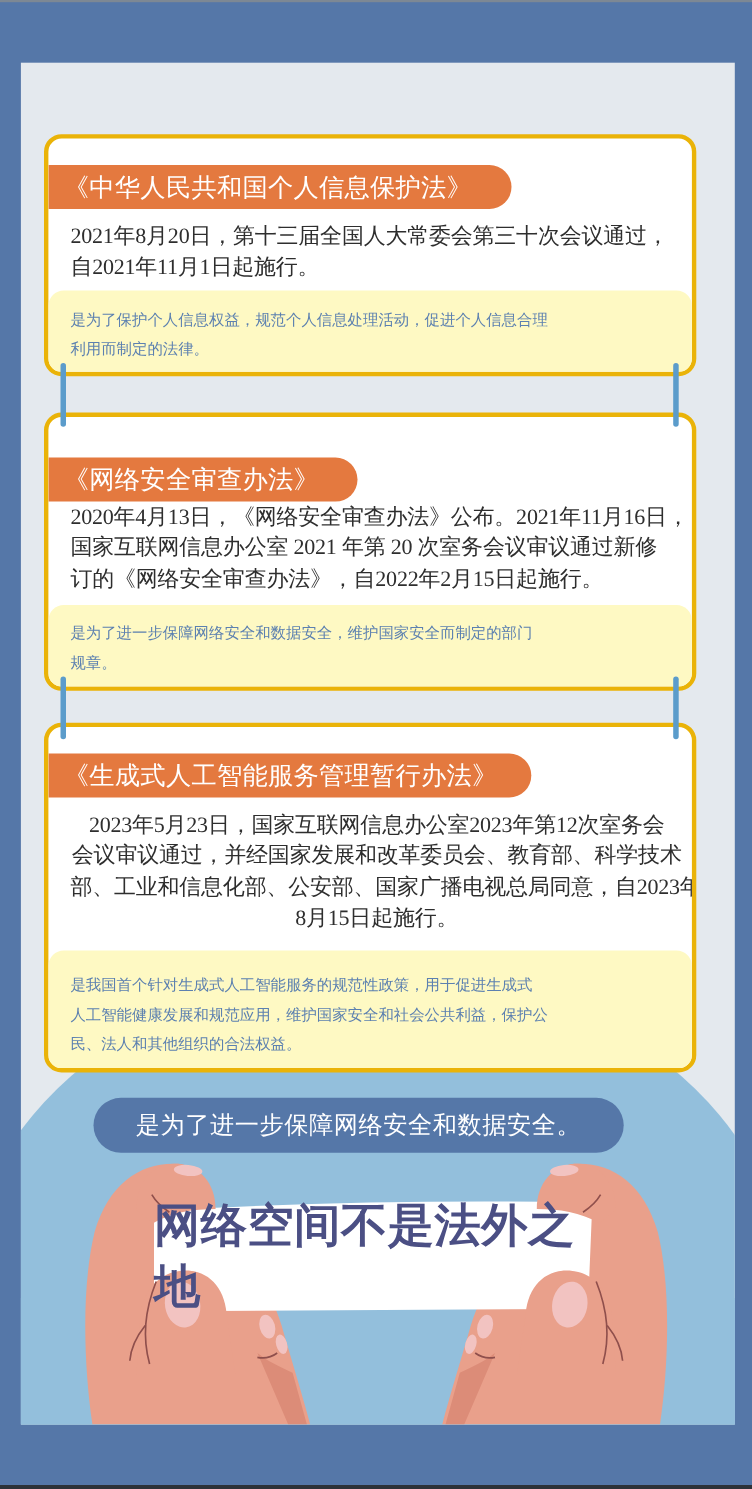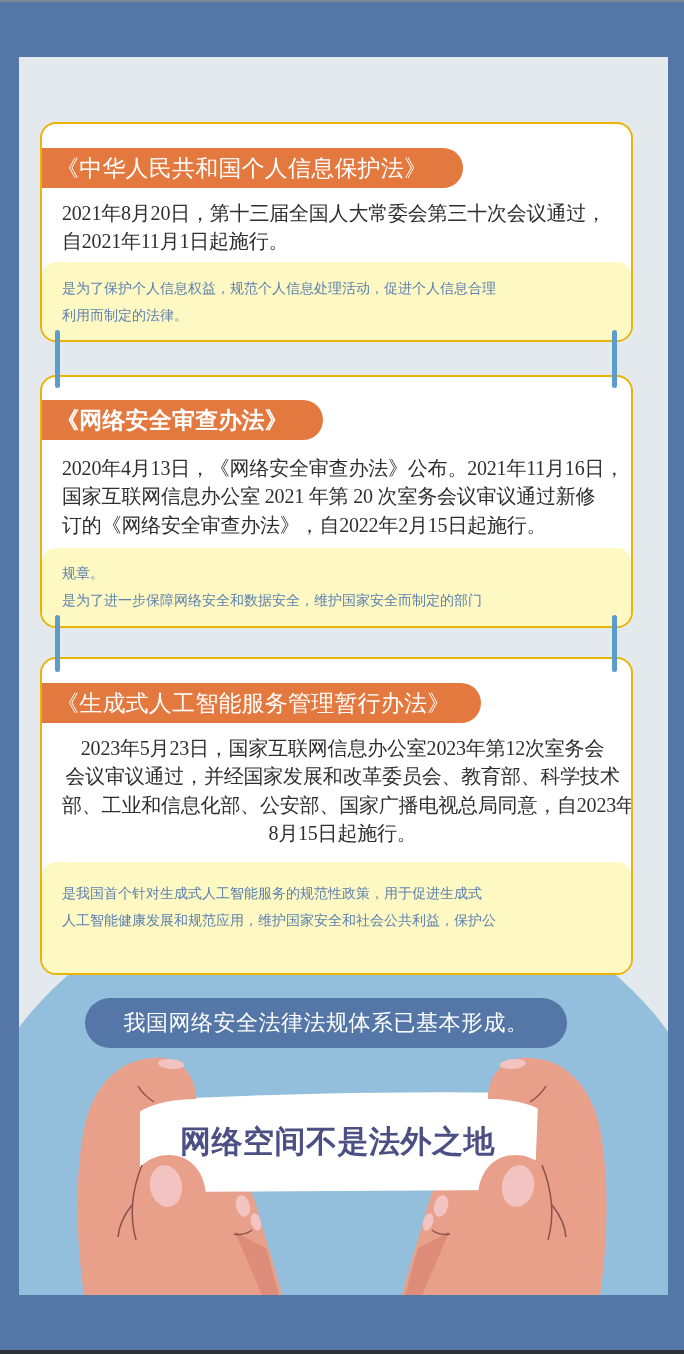--- a/index.html
+++ b/index.html
@@ -13,21 +13,21 @@
     .panel {
       position: absolute; left: 19px; top: 57px; width: 649px; height: 1238px;
       background: #e4e9ee;
     }
     svg.layer { position: absolute; left: 0; top: 0; width: 684px; height: 1354px; pointer-events: none; }
     .arch-layer { z-index: 1; }
     .hands-layer { z-index: 4; }
 
     .card {
       position: absolute; left: 40px; width: 593px; box-sizing: border-box;
-      border: 2px solid #eab308; border-radius: 16px; background: #ffffff;
+      border: 4px solid #eab308; border-radius: 16px; background: #ffffff;
       overflow: hidden; z-index: 2;
     }
     .tag {
       position: absolute; left: 0; height: 40px; box-sizing: border-box;
       background: #e4793f; border-radius: 0 20px 20px 0;
       color: #ffffff; font-size: 23px; line-height: 40px; padding-left: 14px;
       white-space: nowrap; letter-spacing: 0.2px;
     }
     .history {
       position: absolute; left: 20px; right: 8px;
@@ -45,21 +45,21 @@
     }
     .pill {
       position: absolute; left: 85px; top: 998px; width: 482px; height: 50px;
       background: #5577a8; border-radius: 25px; z-index: 3;
       color: #ffffff; font-size: 22px; line-height: 50px; text-align: center;
       letter-spacing: 0.5px;
     }
     .sign-text {
       position: absolute; left: 140px; top: 1093px; width: 395px; height: 97px;
       display: flex; align-items: center; justify-content: center; z-index: 5;
-      color: #4b4f84; font-size: 31px; font-weight: bold; letter-spacing: 0.5px;
+      color: #4b4f84; font-size: 42px; font-weight: bold; letter-spacing: 0.5px;
     }
   </style>
 </head>
 <body>
 
 <div class="top-strip"></div>
 <div class="panel"></div>
 
 <svg class="layer arch-layer" viewBox="0 0 684 1354">
   <defs>
@@ -80,50 +80,51 @@
   <div class="purpose" style="top:138px;padding-top:12.5px;">
     <div class="line">是为了保护个人信息权益，规范个人信息处理活动，促进个人信息合理</div>
     <div class="line">利用而制定的法律。</div>
   </div>
 </div>
 
 <div class="connector" style="left:55px;top:330px;height:58px;"></div>
 <div class="connector" style="left:612px;top:330px;height:58px;"></div>
 
 <div class="card" style="top:375px;height:253px;">
-  <div class="tag" style="top:23px;width:281px;font-weight:bold;">《网络安全审查办法》</div>
+  <div class="tag" style="top:37px;width:281px;">《网络安全审查办法》</div>
   <div class="history" style="top:76.5px;">
     <div class="line">2020年4月13日，《网络安全审查办法》公布。2021年11月16日，</div>
     <div class="line">国家互联网信息办公室 2021 年第 20 次室务会议审议通过新修</div>
     <div class="line">订的《网络安全审查办法》，自2022年2月15日起施行。</div>
   </div>
   <div class="purpose" style="top:171px;padding-top:11.5px;">
+    <div class="line">是为了进一步保障网络安全和数据安全，维护国家安全而制定的部门</div>
     <div class="line">规章。</div>
-    <div class="line">是为了进一步保障网络安全和数据安全，维护国家安全而制定的部门</div>
   </div>
 </div>
 
 <div class="connector" style="left:55px;top:615px;height:57px;"></div>
 <div class="connector" style="left:612px;top:615px;height:57px;"></div>
 
 <div class="card" style="top:657px;height:318px;padding-left:42px;">
   <div class="tag" style="top:24px;width:439px;">《生成式人工智能服务管理暂行办法》</div>
   <div class="history" style="top:74.5px;text-align:center;">
     <div class="line">2023年5月23日，国家互联网信息办公室2023年第12次室务会</div>
     <div class="line">会议审议通过，并经国家发展和改革委员会、教育部、科学技术</div>
     <div class="line">部、工业和信息化部、公安部、国家广播电视总局同意，自2023年</div>
     <div class="line">8月15日起施行。</div>
   </div>
   <div class="purpose" style="top:203px;padding-top:17.5px;">
     <div class="line">是我国首个针对生成式人工智能服务的规范性政策，用于促进生成式</div>
     <div class="line">人工智能健康发展和规范应用，维护国家安全和社会公共利益，保护公</div>
+    <div class="line">民、法人和其他组织的合法权益。</div>
   </div>
 </div>
 
-<div class="pill">我国网络安全法律法规体系已基本形成。</div>
+<div class="pill">是为了进一步保障网络安全和数据安全。</div>
 
 <svg class="layer hands-layer" viewBox="0 0 684 1354">
   <defs>
     <clipPath id="panelClip2">
         <rect x="19" y="57" width="649" height="1238"></rect>
       </clipPath>
     <g id="handBody">
       <path d="M402 1295 C410 1265 418 1240 428 1205 C440 1165 470 1130 490 1100 C495 1075 505 1060 522 1058 C555 1056 585 1075 598 1120 C610 1170 608 1240 600 1295 Z" fill="#e9a08b"></path>
       <path d="M405 1295 L418 1248 C430 1242 440 1238 450 1230 L422 1295 Z" fill="#dc8c78"></path>
       <ellipse cx="441" cy="1206" rx="7" ry="11" transform="rotate(15 441 1206)" fill="#f2c3c1"></ellipse>

